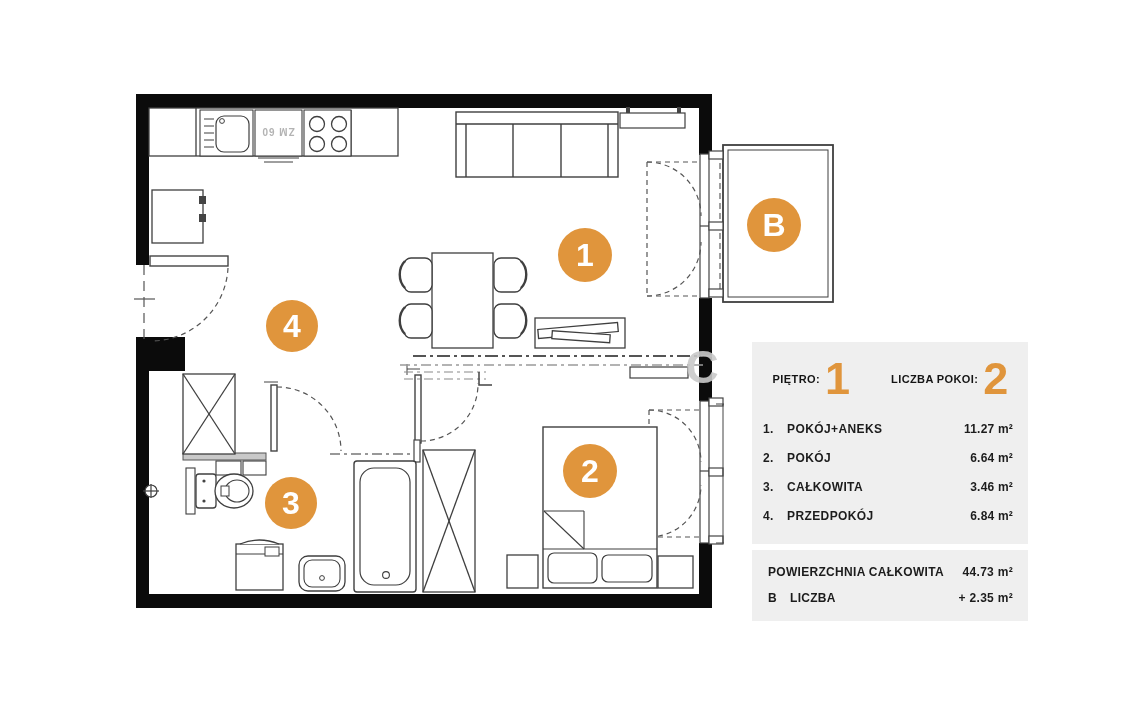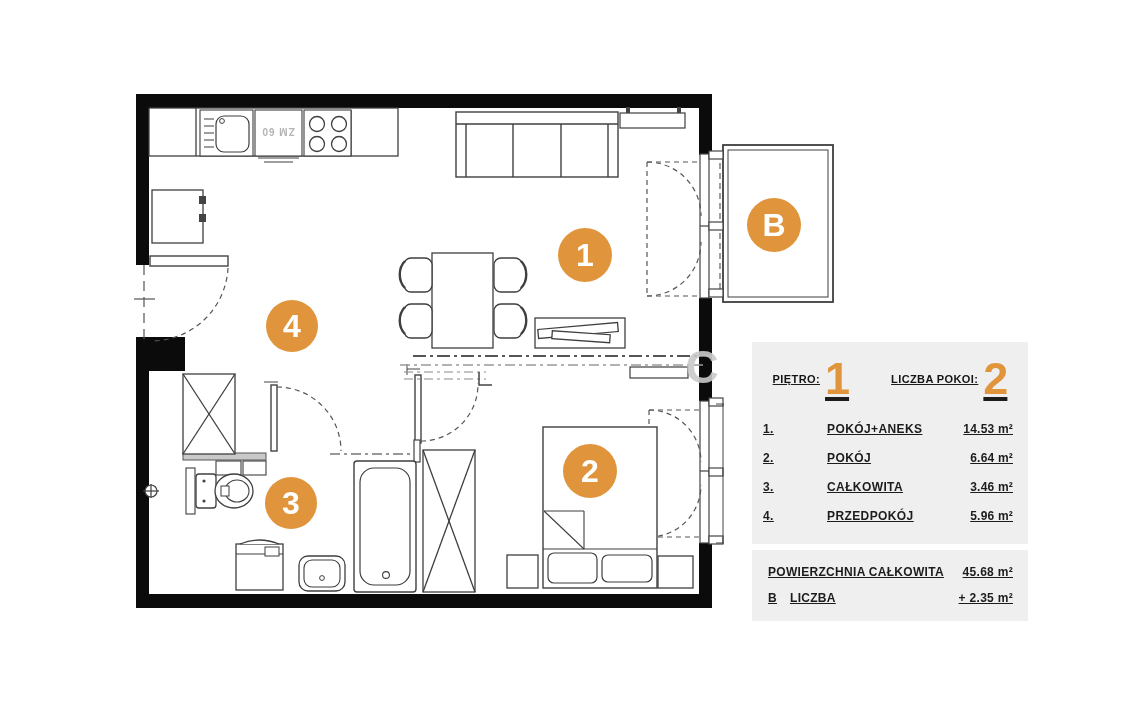--- a/index.html
+++ b/index.html
@@ -5,33 +5,33 @@
   html,body { margin:0; padding:0; }
   body {
     width:1131px; height:726px; position:relative; overflow:hidden;
     background:#ffffff;
     font-family:"Liberation Sans", sans-serif;
     color:#1c1c1c;
   }
   #plan-svg { position:absolute; left:0; top:0; }
 
   
-  .panel { position:absolute; left:752px; top:342px; width:276px;text-decoration:underline; }
+  .panel { position:absolute; left:752px; top:342px; width:276px; }
   .panel-main { background:#efefef; height:202px; }
   .panel-bottom { background:#efefef; margin-top:6px; padding:9px 0 10px 0; }
 
   .panel-header { display:flex; justify-content:center; align-items:center; gap:42px; padding-top:10px; height:54px; }
   .hdr-group { display:flex; align-items:center; gap:5px; }
   .hdr-label { font-size:11px; font-weight:700; letter-spacing:.4px; color:#141414; }
   .hdr-value { font-size:45px; font-weight:800; line-height:.88; color:#E0953C; letter-spacing:-1px; }
 
   .rooms-list { margin-top:16px; }
   .room-row { display:flex; align-items:baseline; padding:0 15px 0 11px; height:29px; font-size:12px; font-weight:700; letter-spacing:.4px; }
   .room-num { width:24px; }
-  .room-name { flex:1;margin-left:40px; }
+  .room-name { flex:1; }
   .room-area { font-weight:600; letter-spacing:.2px; }
 
   .total-row { display:flex; align-items:center; padding:0 15px 0 16px; height:26px; font-size:12px; font-weight:700; letter-spacing:.3px; }
   .total-label { flex:1; }
   .total-value { font-weight:600; }
   .balcony-prefix { width:22px; font-weight:700; }
 </style>
 </head>
 <body>
 
@@ -285,43 +285,43 @@
       </div>
       <div class="hdr-group">
         <span class="hdr-label">LICZBA POKOI:</span>
         <span class="hdr-value">2</span>
       </div>
     </div>
     <div class="rooms-list">
       <div class="room-row">
         <span class="room-num">1.</span>
         <span class="room-name">POKÓJ+ANEKS</span>
-        <span class="room-area">14.53 m²</span>
+        <span class="room-area">11.27 m²</span>
       </div>
       <div class="room-row">
         <span class="room-num">2.</span>
         <span class="room-name">POKÓJ</span>
         <span class="room-area">6.64 m²</span>
       </div>
       <div class="room-row">
         <span class="room-num">3.</span>
         <span class="room-name">CAŁKOWITA</span>
         <span class="room-area">3.46 m²</span>
       </div>
       <div class="room-row">
         <span class="room-num">4.</span>
         <span class="room-name">PRZEDPOKÓJ</span>
-        <span class="room-area">5.96 m²</span>
+        <span class="room-area">6.84 m²</span>
       </div>
     </div>
   </div>
   <div class="panel-bottom">
     <div class="total-row">
       <span class="total-label">POWIERZCHNIA CAŁKOWITA</span>
-      <span class="total-value">45.68 m²</span>
+      <span class="total-value">44.73 m²</span>
     </div>
     <div class="total-row">
       <span class="balcony-prefix">B</span>
       <span class="total-label">LICZBA</span>
       <span class="total-value">+ 2.35 m²</span>
     </div>
   </div>
 </div>
 
 </body></html>

